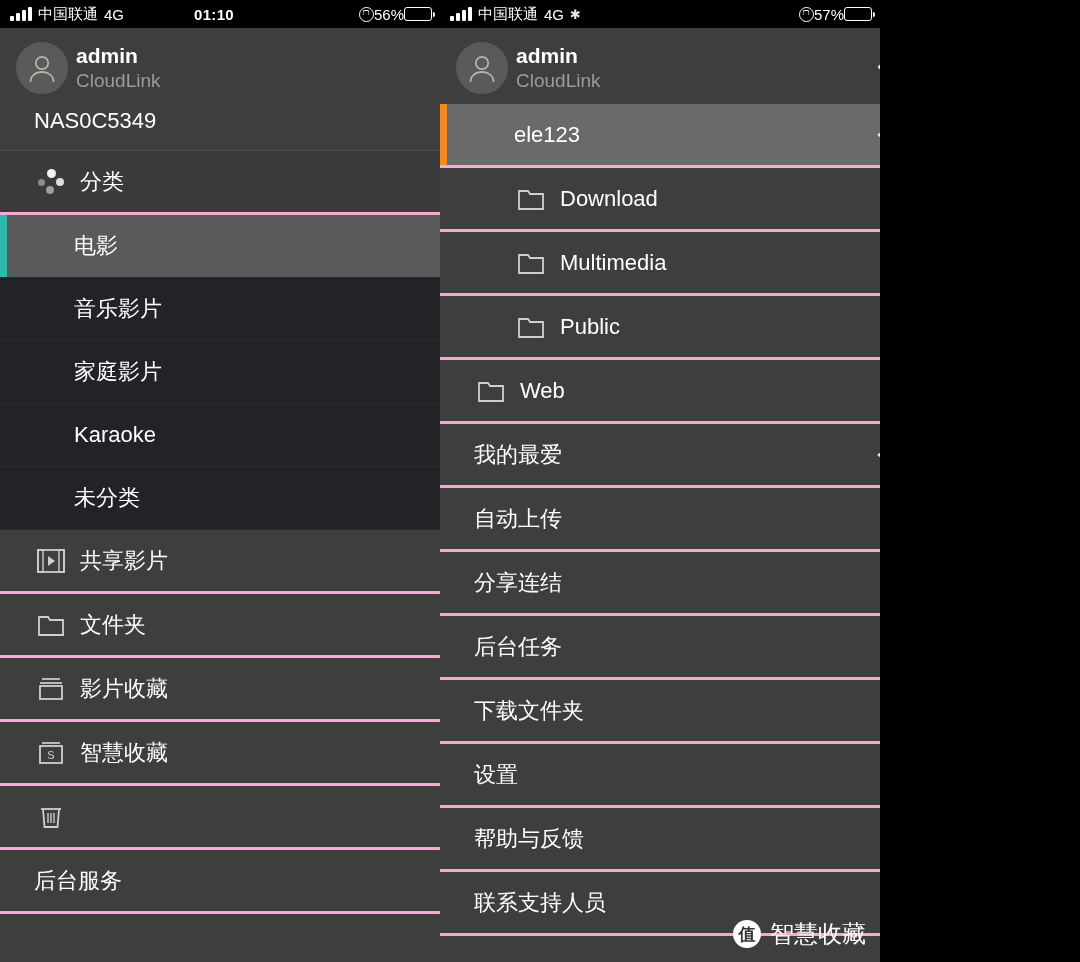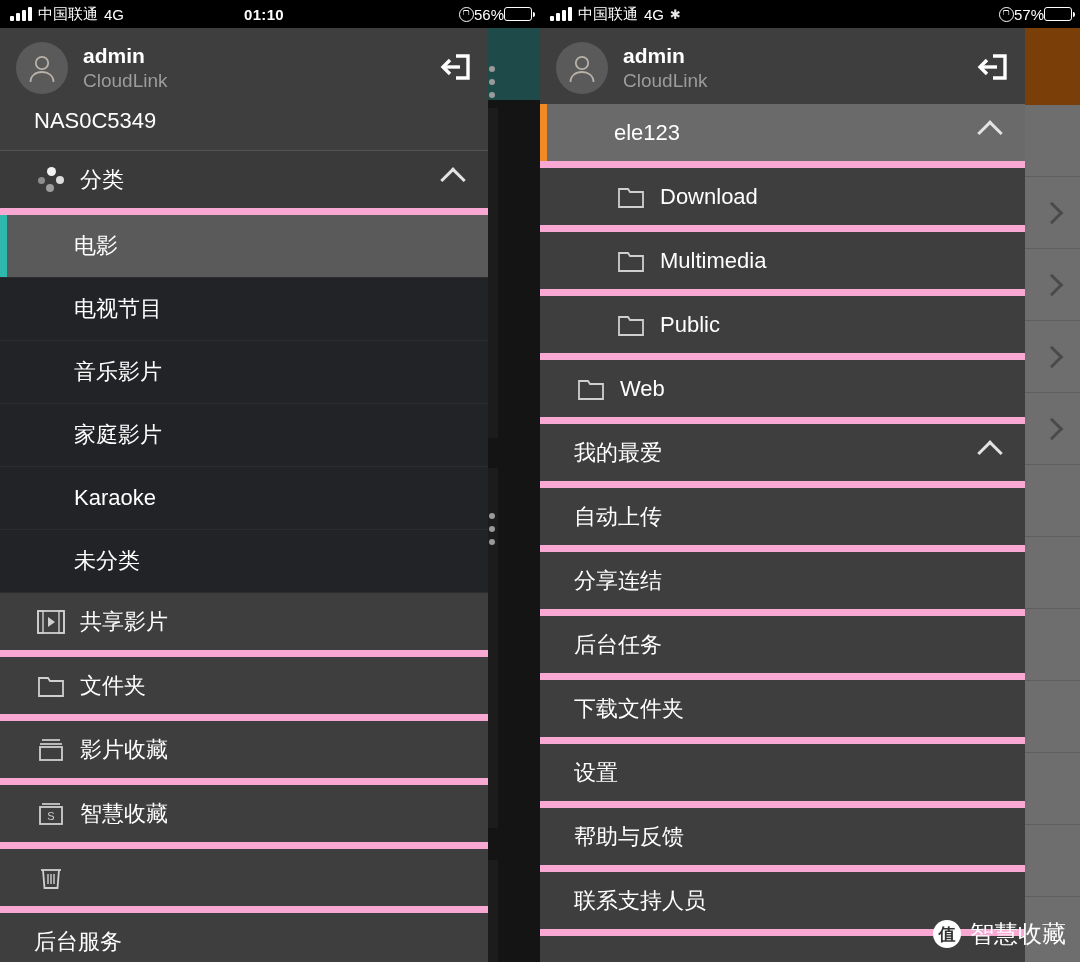--- a/index.html
+++ b/index.html
@@ -2,21 +2,21 @@
 <html><head>
 <meta charset="utf-8">
 <style>
   * { box-sizing: border-box; margin: 0; padding: 0; }
   html, body {
     width: 1080px; height: 962px;
     background: #000;
     font-family: "Liberation Sans", "DejaVu Sans", sans-serif;
     overflow: hidden;
   }
-  .screen { position: relative; width: 1080px; height: 962px; display: flex; }
+  .screen { position: relative; width: 880px; height: 962px; display: flex; }
 
   
   .phone { position: relative; width: 540px; height: 962px; overflow: hidden; background: #000; }
 
   
   .statusbar {
     position: relative; height: 28px; width: 100%;
     background: #000; color: #fff;
     display: flex; align-items: center;
     font-size: 15px; z-index: 40;
@@ -73,35 +73,35 @@
   }
   .drawer.left { width: 488px; }
   .drawer.right { width: 485px; }
 
   .dhead { background: #3e3e3e; padding: 14px 16px 10px 16px; display: flex; align-items: center; }
   .avatar {
     width: 52px; height: 52px; border-radius: 50%; background: #5a5a5a;
     display: flex; align-items: center; justify-content: center; flex: 0 0 auto;
   }
   .avatar svg { display: block; }
-  .uinfo { margin-left: 15px; line-height: 1.15; }
+  .uinfo { margin-left: 8px; line-height: 1.15; }
   .uname { color: #fff; font-size: 21px; font-weight: bold; }
   .usub { color: #9c9c9c; font-size: 19px; margin-top: 2px; }
   .logout { margin-left: auto; width: 42px; height: 40px; position: relative; }
   .logout svg { display: block; }
 
   .devname { color: #fff; font-size: 22px; padding: 4px 16px 16px 34px; background: #3e3e3e; }
 
   .sep { height: 1px; background: #535353; }
 
   .menu { background: #3e3e3e; }
   .mrow {
     position: relative; display: flex; align-items: center;
     height: 64px; padding: 0 18px 0 34px;
-    border-bottom: 7px solid #f9a8d4;
+    border-bottom: 3px solid #f9a8d4;
     color: #fff; font-size: 22px;
   }
   .mrow .ico { width: 34px; margin-right: 12px; display: flex; align-items: center; justify-content: center; flex: 0 0 auto; }
   .mrow .lbl { flex: 1 1 auto; white-space: nowrap; }
   .mrow.group { background: #3a3a3a; }
   .mrow.sub { background: #212326; padding-left: 74px; border-bottom: 1px solid #2b2d30; height: 63px; }
   .mrow.sub.active { background: #5a5a5a; }
   .mrow.sub.active:before {
     content: ""; position: absolute; left: 0; top: 0; bottom: 0; width: 7px; background: #2fb9ae;
   }
@@ -215,23 +215,20 @@
               </span>
           </span>
           <span class="lbl">分类</span>
           <span class="chevup-wrap">
               <span class="chevup"></span>
             </span>
         </div>
 
         <div class="mrow sub active">
           <span class="lbl">电影</span>
-        </div>
-        <div class="mrow sub">
-          <span class="lbl">电视节目</span>
         </div>
         <div class="mrow sub">
           <span class="lbl">音乐影片</span>
         </div>
         <div class="mrow sub">
           <span class="lbl">家庭影片</span>
         </div>
         <div class="mrow sub">
           <span class="lbl">Karaoke</span>
         </div>

